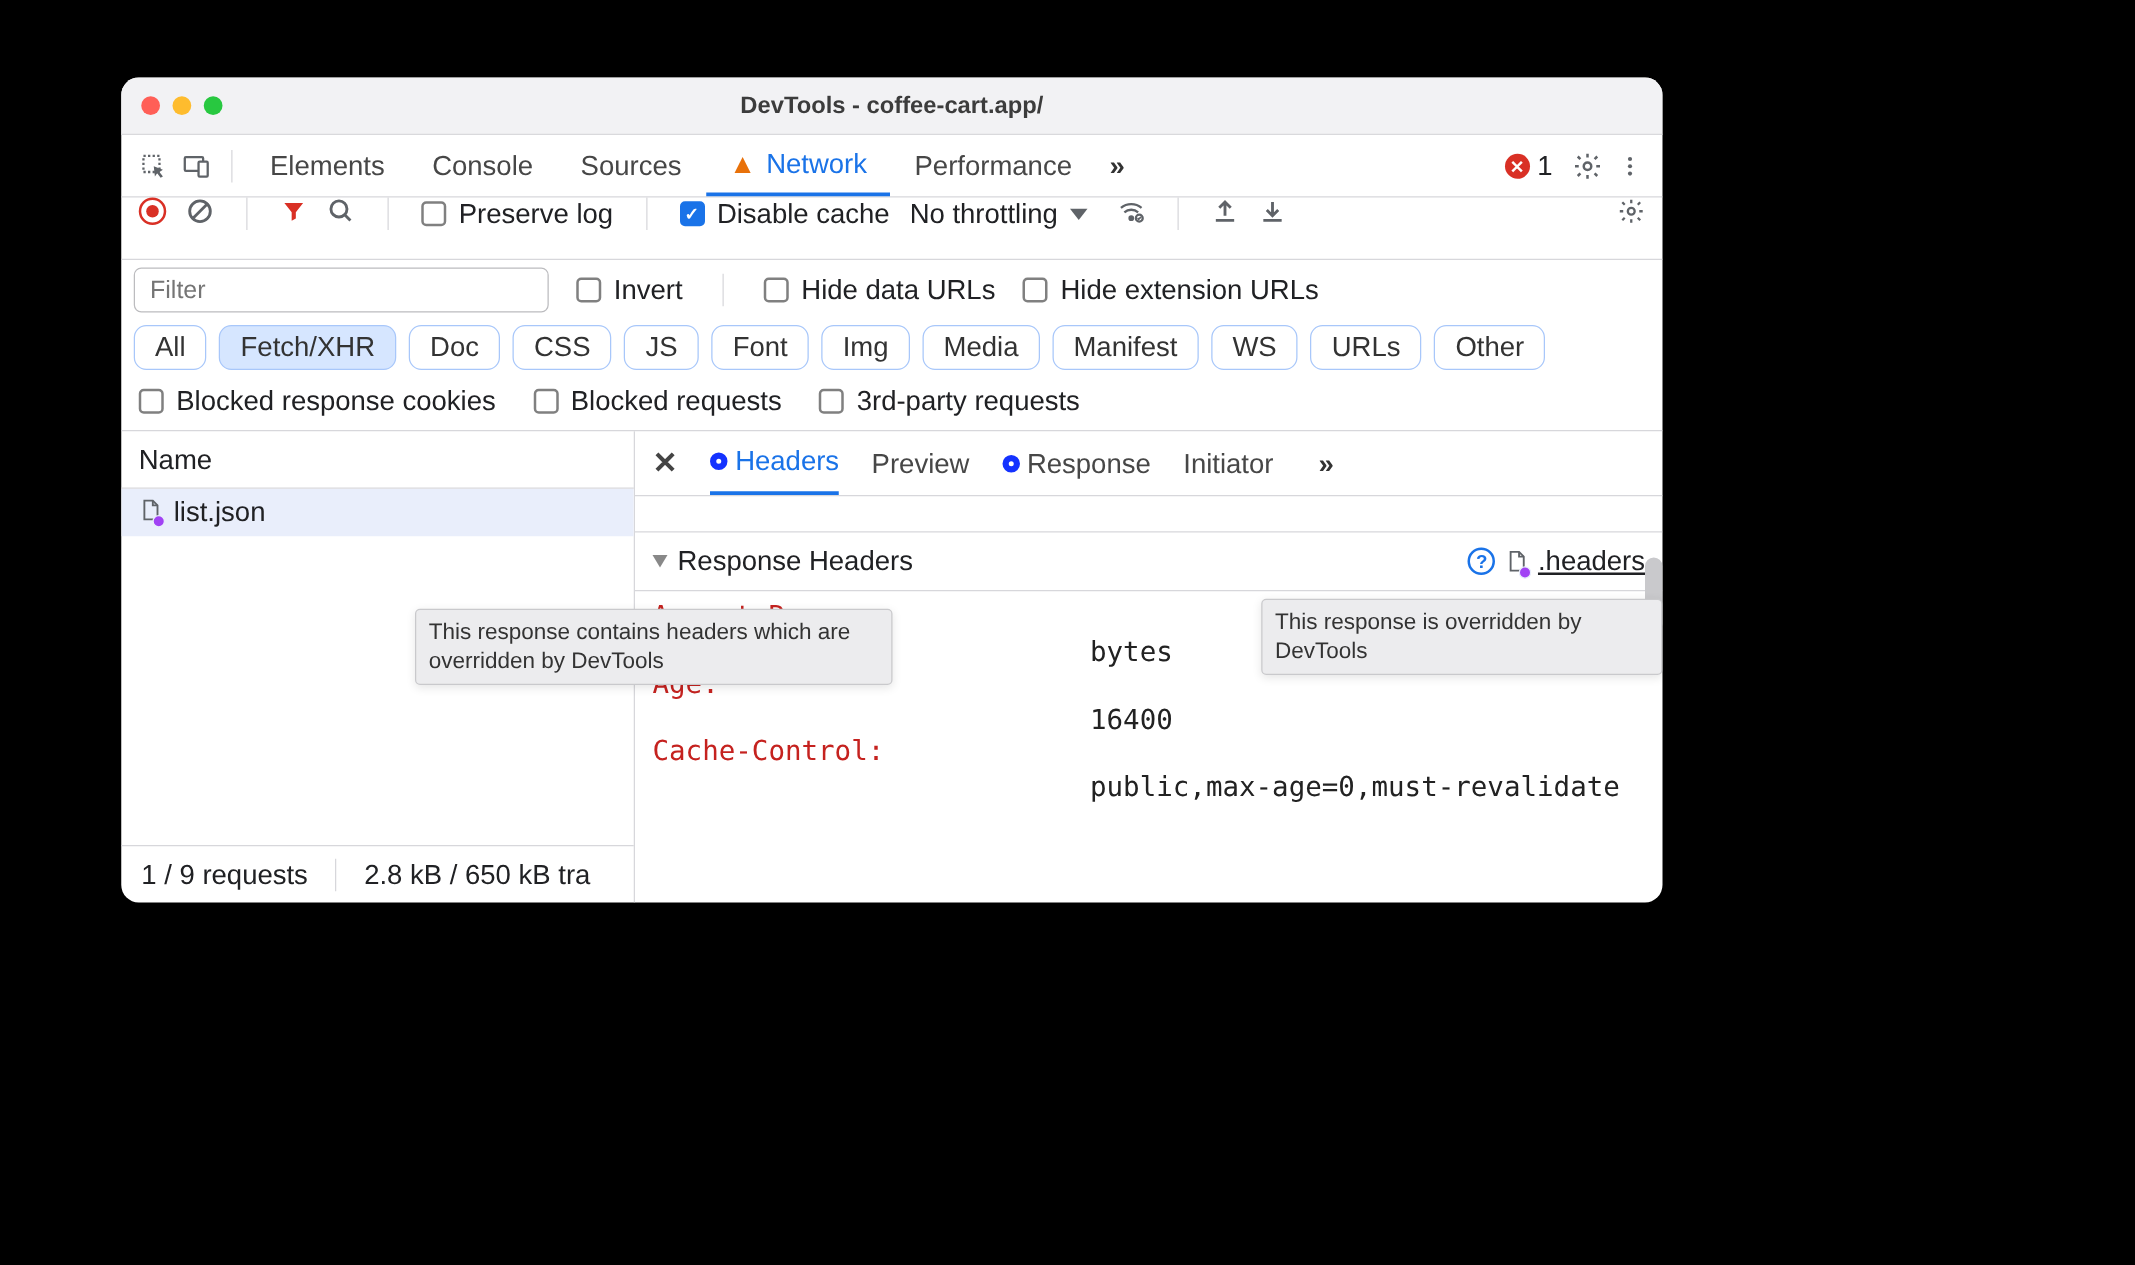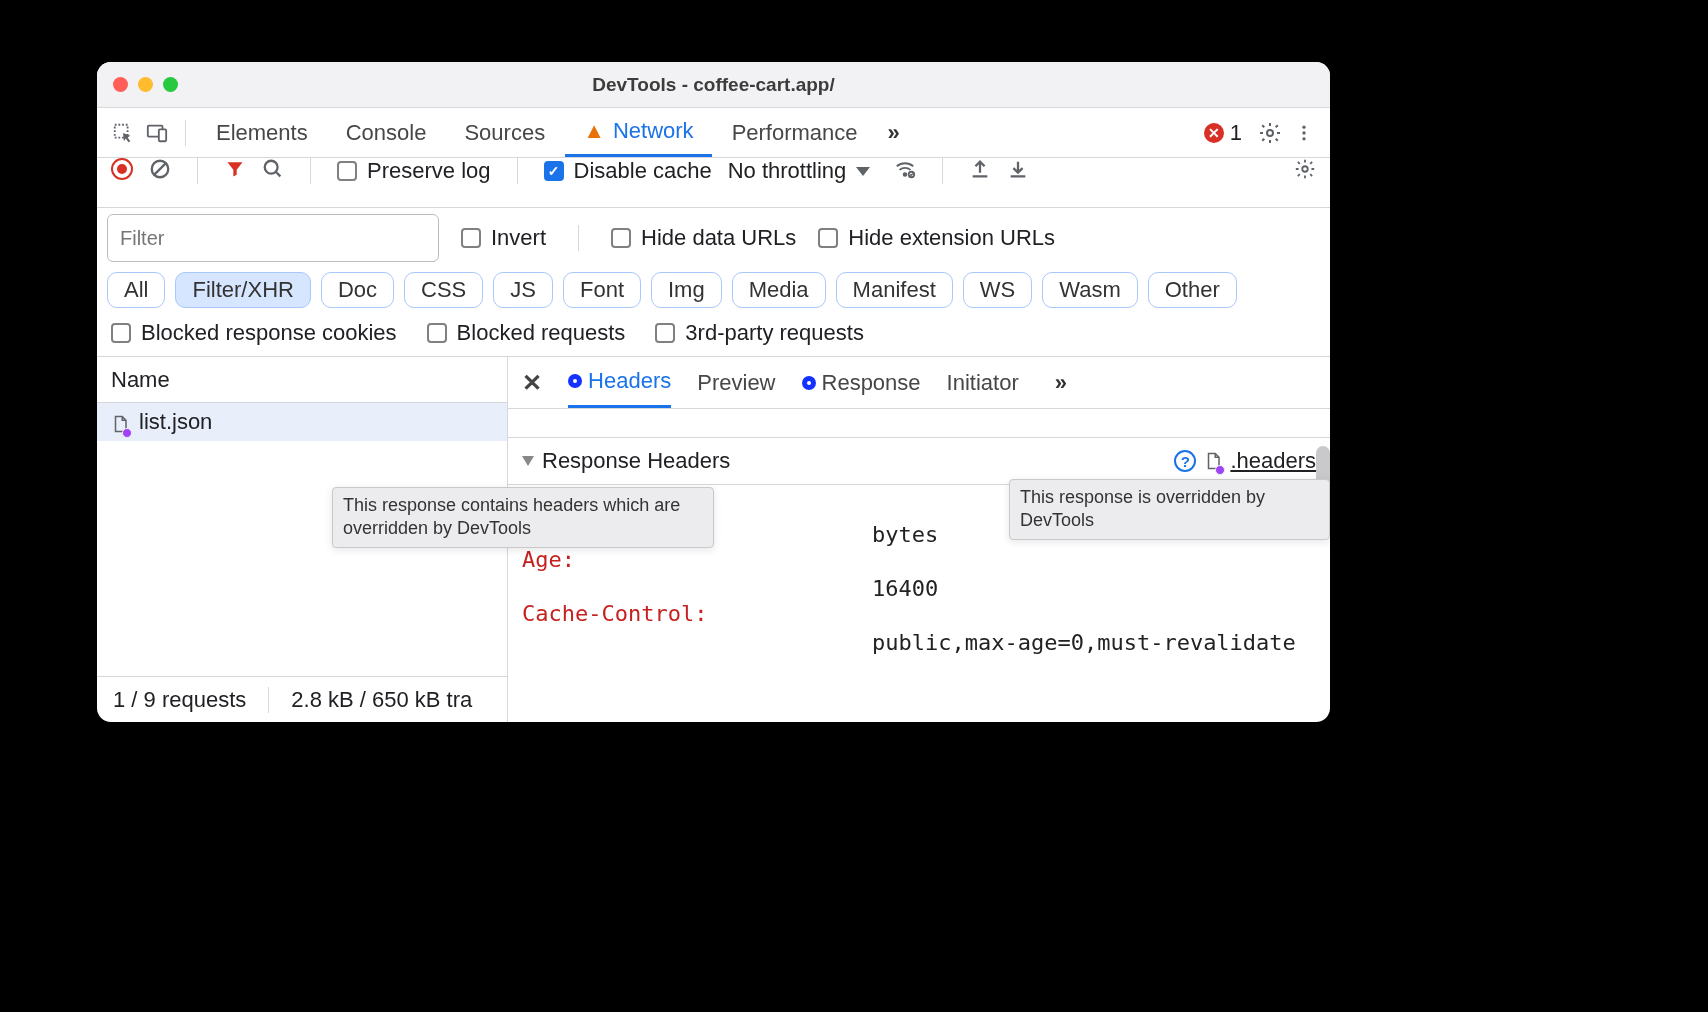--- a/index.html
+++ b/index.html
@@ -85,21 +85,21 @@
   .dd-caret { width: 0; height: 0; border-left: 7px solid transparent; border-right: 7px solid transparent; border-top: 9px solid #5f6368; }
 
   .filter-row {
     display: flex;
     align-items: center;
     padding: 6px 10px;
     gap: 22px;
     border-bottom: none;
   }
   .filter-input {
-    width: 332px; height: 48px;
+    width: 332px; height: 36px;
     border: 1px solid #bcbcbf;
     border-radius: 6px;
     padding: 0 12px;
     font-size: 20px;
     color: #777;
   }
 
   .chip-row {
     display: flex;
     flex-wrap: wrap;
@@ -138,21 +138,21 @@
   .col-head {
     height: 46px;
     display: flex;
     align-items: center;
     padding: 0 14px;
     border-bottom: 1px solid #d7d7db;
     font-size: 22px;
   }
   .req-list { flex: 1; overflow: auto; }
   .req-item {
-    display: flex; align-items: flex-end; gap: 10px;
+    display: flex; align-items: flex-start; gap: 10px;
     padding: 6px 14px;
     background: #e9eefb;
   }
   .file-icon { position: relative; width: 18px; height: 22px; }
   .file-icon svg { width: 18px; height: 22px; }
   .file-dot { position: absolute; right: -3px; bottom: -3px; width: 10px; height: 10px; background: #a142f4; border-radius: 50%; border: 1.5px solid #e9eefb; }
 
   .right-pane { flex: 1; display: flex; flex-direction: column; min-width: 0; }
   .detail-tabs {
     height: 52px;
@@ -348,30 +348,30 @@
       <span>Hide data URLs</span>
     </label>
     <label class="chk">
       <span class="chk-box"></span>
       <span>Hide extension URLs</span>
     </label>
   </div>
 
   <div class="chip-row">
     <div class="chip">All</div>
-    <div class="chip active">Filter/XHR</div>
+    <div class="chip active">Fetch/XHR</div>
     <div class="chip">Doc</div>
     <div class="chip">CSS</div>
     <div class="chip">JS</div>
     <div class="chip">Font</div>
     <div class="chip">Img</div>
     <div class="chip">Media</div>
     <div class="chip">Manifest</div>
     <div class="chip">WS</div>
-    <div class="chip">Wasm</div>
+    <div class="chip">URLs</div>
     <div class="chip">Other</div>
   </div>
 
   <div class="chk-row2">
     <label class="chk">
       <span class="chk-box"></span>
       <span>Blocked response cookies</span>
     </label>
     <label class="chk">
       <span class="chk-box"></span>

